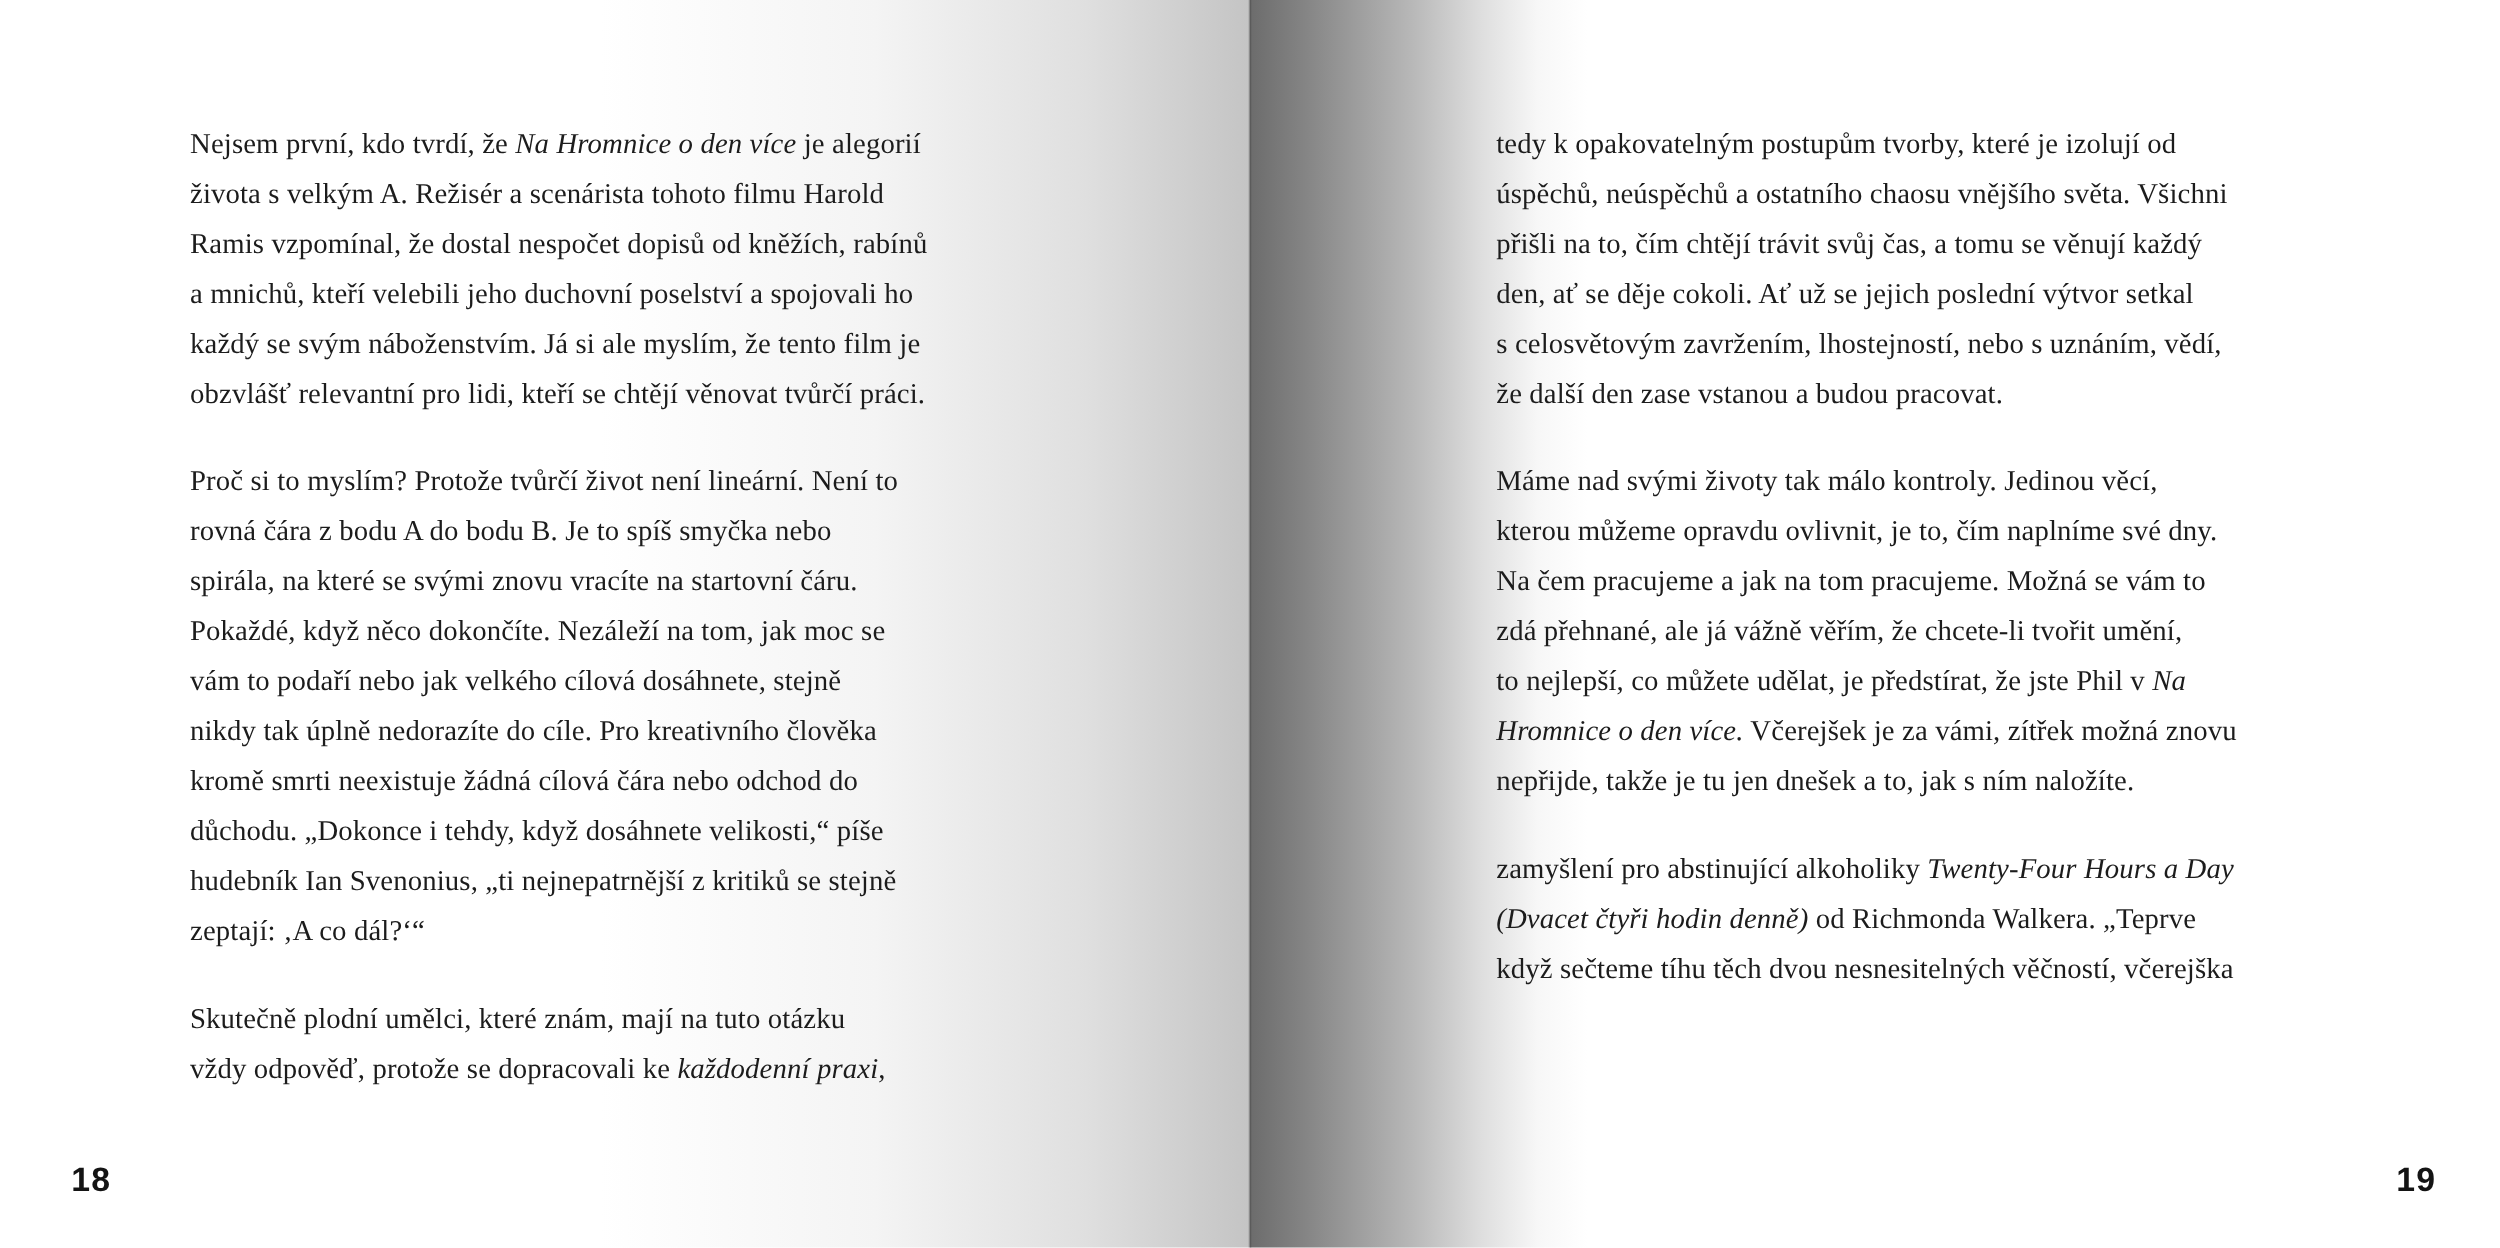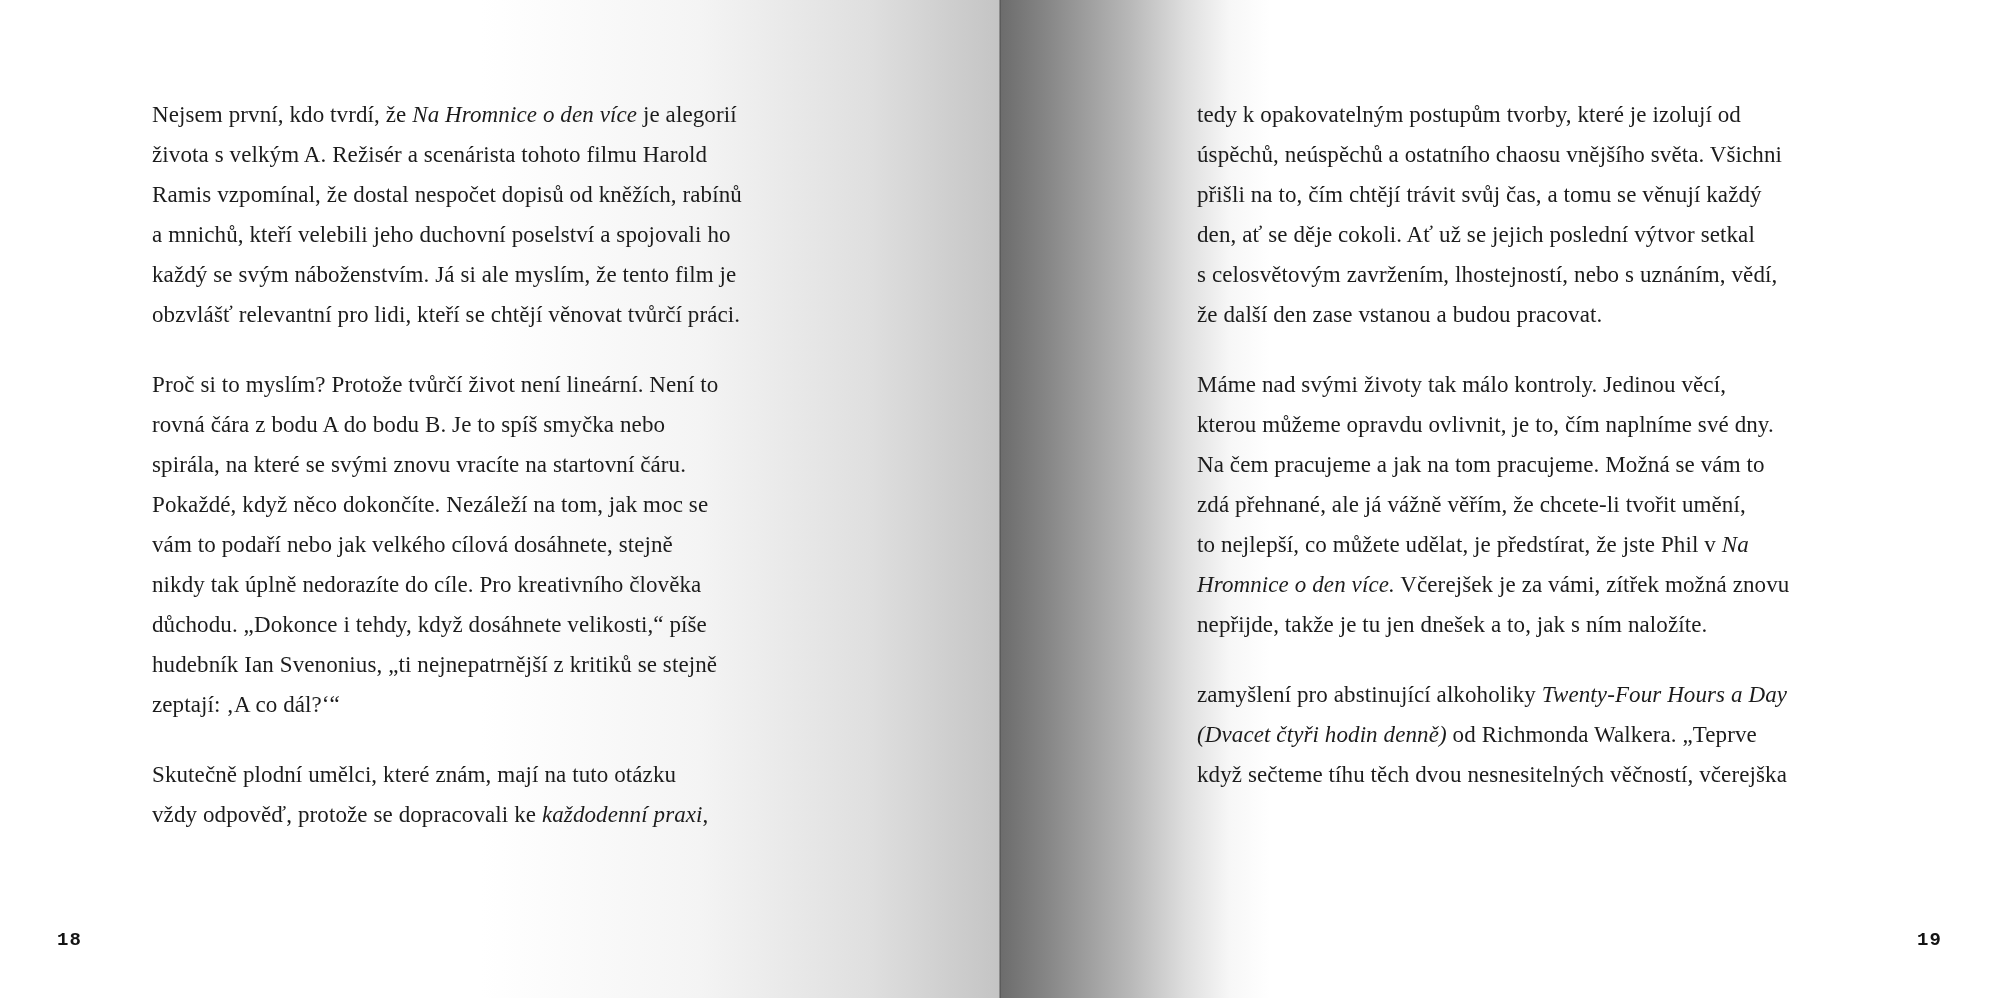--- a/index.html
+++ b/index.html
@@ -54,23 +54,23 @@
     letter-spacing: 0.1px;
   }
   .page-left .text-block { left: 152px; }
   .page-right .text-block { left: 197px; }
   .paragraph { margin: 0 0 30px 0; }
   .line { white-space: nowrap; }
   .seg.italic { font-style: italic; }
   .page-number {
     position: absolute;
     top: 929px;
-    font-family: Liberation Mono, monospace;
+    font-family: Liberation Sans, sans-serif;
     font-weight: 700;
-    font-size: 19px;
+    font-size: 27px;
     color: #141414;
     letter-spacing: 1px;
   }
   .page-left .page-number { left: 57px; }
   .page-right .page-number { left: 917px; }
 </style>
 </head>
 <body>
 
 <div class="spread">
@@ -85,20 +85,21 @@
           <div class="line"><span class="seg">každý se svým náboženstvím. Já si ale myslím, že tento film je</span></div>
           <div class="line"><span class="seg">obzvlášť relevantní pro lidi, kteří se chtějí věnovat tvůrčí práci.</span></div>
         </div>
         <div class="paragraph">
           <div class="line"><span class="seg">Proč si to myslím? Protože tvůrčí život není lineární. Není to</span></div>
           <div class="line"><span class="seg">rovná čára z bodu A do bodu B. Je to spíš smyčka nebo</span></div>
           <div class="line"><span class="seg">spirála, na které se svými znovu vracíte na startovní čáru.</span></div>
           <div class="line"><span class="seg">Pokaždé, když něco dokončíte. Nezáleží na tom, jak moc se</span></div>
           <div class="line"><span class="seg">vám to podaří nebo jak velkého cílová dosáhnete, stejně</span></div>
           <div class="line"><span class="seg">nikdy tak úplně nedorazíte do cíle. Pro kreativního člověka</span></div>
+          <div class="line"><span class="seg">kromě smrti neexistuje žádná cílová čára nebo odchod do</span></div>
           <div class="line"><span class="seg">důchodu. „Dokonce i tehdy, když dosáhnete velikosti,“ píše</span></div>
           <div class="line"><span class="seg">hudebník Ian Svenonius, „ti nejnepatrnější z kritiků se stejně</span></div>
           <div class="line"><span class="seg">zeptají: ‚A co dál?‘“</span></div>
         </div>
         <div class="paragraph">
           <div class="line"><span class="seg">Skutečně plodní umělci, které znám, mají na tuto otázku</span></div>
           <div class="line"><span class="seg">vždy odpověď, protože se dopracovali ke </span><span class="seg italic">každodenní praxi</span><span class="seg">,</span></div>
         </div>
       </div>
     <div class="page-number">18</div>

